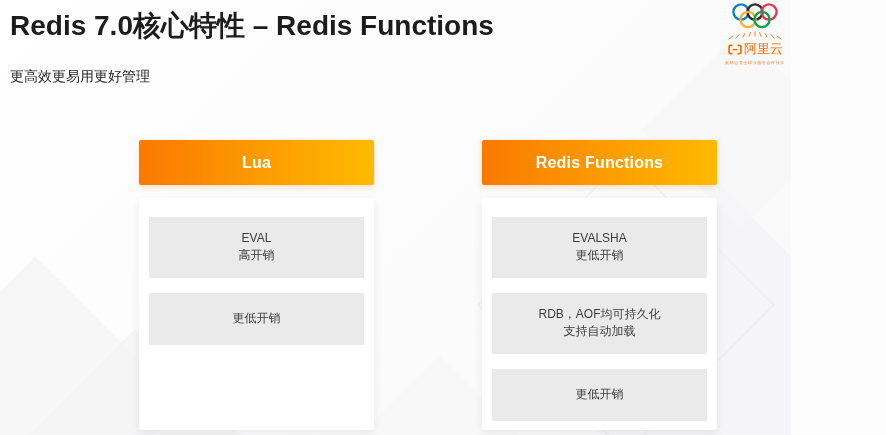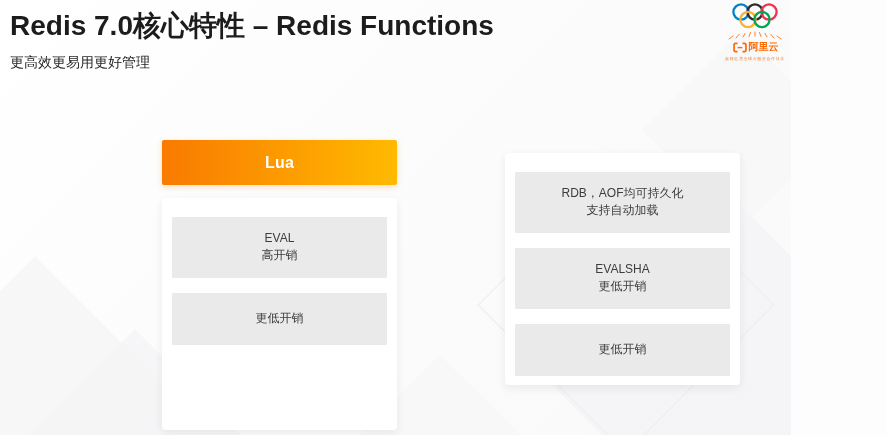--- a/index.html
+++ b/index.html
@@ -28,50 +28,50 @@
   
   .titles { position: absolute; left: 10px; top: 8px; z-index: 2; }
   .page-title {
     font-size: 28px;
     font-weight: 700;
     color: #1c1c1c;
     letter-spacing: 0;
     line-height: 1.3;
   }
   .page-subtitle {
-    margin-top: 10px;
+    margin-top: 24px;
     font-size: 14px;
     font-weight: 400;
     color: #242424;
   }
 
   
   .brand {
     position: absolute; right: 3px; top: 2px; width: 66px; z-index: 2;
     display: flex; flex-direction: column; align-items: center;
   }
   .brand .rings { display: block; }
   .brand .sunburst { display: block; margin-top: 1px; }
   .logo-row { display: flex; align-items: center; margin-top: 0; }
   .logo-glyph { display: block; }
-  .logo-text { font-size: 10px; font-weight: 700; color: #ff6a00; margin-left: 1px; letter-spacing: 0; }
+  .logo-text { font-size: 13px; font-weight: 400; color: #ff6a00; margin-left: 1px; letter-spacing: 0; }
   .brand-tagline {
     margin-top: 2px;
     font-size: 4px;
     line-height: 5px;
     color: #e8893f;
     letter-spacing: .6px;
     white-space: nowrap;
     overflow: hidden;
     max-width: 62px;
   }
 
   
   .columns {
-    position: absolute; left: 162px; top: 140px; z-index: 1;
+    position: absolute; left: 139px; top: 140px; z-index: 1;
     display: flex; gap: 108px;
   }
   .column { width: 235px; display: flex; flex-direction: column; }
   .column-header {
     height: 45px;
     border-radius: 2px;
     background: linear-gradient(90deg, #f97a00 0%, #ffba00 100%);
     box-shadow: 0 2px 6px rgba(249, 122, 0, 0.25);
     color: #ffffff;
     font-size: 16px;
@@ -161,28 +161,29 @@
           <span class="item-text">EVAL
 高开销</span>
         </div>
         <div class="item-box">
           <span class="item-text">更低开销</span>
         </div>
       </div>
     </section>
 
     <section class="column">
+      <div class="column-header">Redis Functions</div>
       <div class="column-card">
+        <div class="item-box">
+          <span class="item-text">EVALSHA
+更低开销</span>
+        </div>
         <div class="item-box">
           <span class="item-text">RDB，AOF均可持久化
 支持自动加载</span>
-        </div>
-        <div class="item-box">
-          <span class="item-text">EVALSHA
-更低开销</span>
         </div>
         <div class="item-box">
           <span class="item-text">更低开销</span>
         </div>
       </div>
     </section>
 
   </main>
 
 </div>

